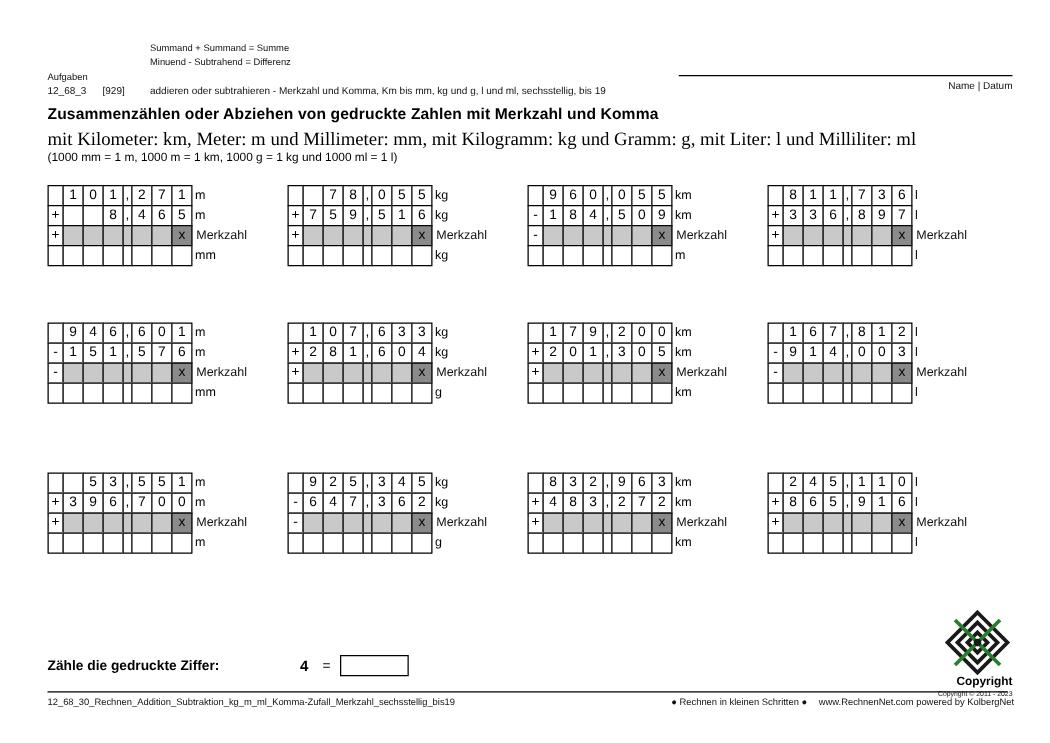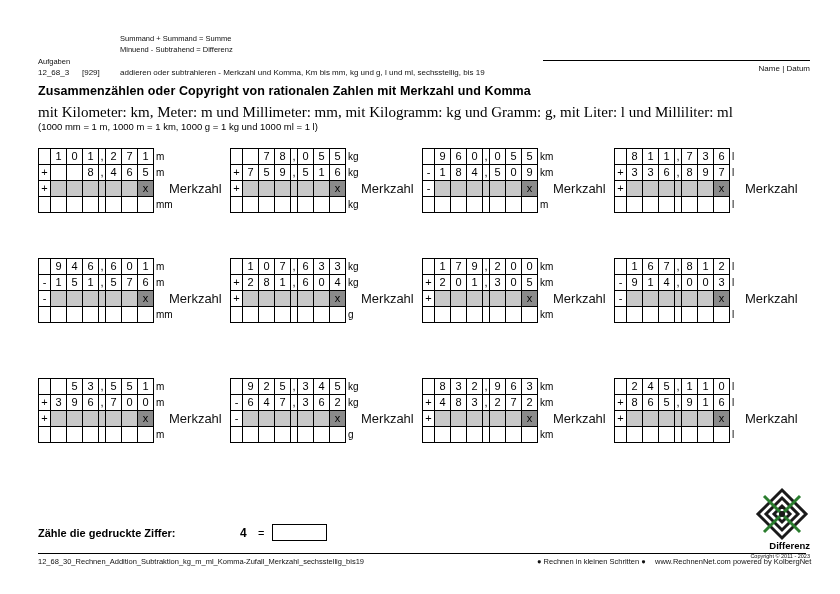--- a/index.html
+++ b/index.html
@@ -47,21 +47,21 @@
     font-size:11px;line-height:1;background:#fff;
   }
   .cell.comma{width:8px;}
   .cell.grey{background:#c9c9c9;}
   .cell.greyx{background:#8a8a8a;}
   .unit{
     margin-left:2px;font-size:10px;line-height:17px;height:17px;
     display:inline-block;white-space:nowrap;
   }
   .merk{
-    margin-left:15px;font-size:13px;line-height:17px;height:17px;color:#111;white-space:nowrap;
+    margin-left:3px;font-size:10px;line-height:17px;height:17px;color:#111;white-space:nowrap;
   }
   .resultrow{height:17px;}
   .resultrow .cell{background:#fff;}
 
   
   .zaehle{position:absolute;left:38px;top:527px;font-size:11px;font-weight:bold;}
   .zaehle-num{position:absolute;left:240px;top:526px;font-size:12px;font-weight:bold;}
   .zaehle-eq{position:absolute;left:258px;top:527px;font-size:11px;}
   .zaehle-box{position:absolute;left:272px;top:524px;width:55px;height:17px;border:1px solid #000;box-sizing:border-box;background:#fff;}
 
@@ -87,21 +87,21 @@
 
   <div class="hdr-aufgaben">Aufgaben</div>
 
   <div class="hdr-code-line">
     <span class="c1">12_68_3</span><span class="c2">[929]</span><span>addieren oder subtrahieren - Merkzahl und Komma, Km bis mm, kg und g, l und ml, sechsstellig, bis 19</span>
   </div>
 
   <div class="name-rule"></div>
   <div class="name-label">Name | Datum</div>
 
-  <div class="title">Zusammenzählen oder Copyright von rationalen Zahlen mit Merkzahl und Komma</div>
+  <div class="title">Zusammenzählen oder Abziehen von gedruckte Zahlen mit Merkzahl und Komma</div>
   <div class="sub1">mit Kilometer: km, Meter: m und Millimeter: mm, mit Kilogramm: kg und Gramm: g, mit Liter: l und Milliliter: ml</div>
   <div class="sub2">(1000 mm = 1 m, 1000 m = 1 km, 1000 g = 1 kg und 1000 ml = 1 l)</div>
 
   <div id="problems-layer">
       <div class="block" style="left: 38px; top: 148px;">
         <div class="row">
           <div class="op"></div>
           <div class="cell">1</div>
           <div class="cell">0</div>
           <div class="cell">1</div>
@@ -668,21 +668,21 @@
       </g>
       <g stroke="#2a7d2e" stroke-width="3" fill="none">
         <path d="M10 10 L28 28"></path>
         <path d="M46 10 L28 28"></path>
         <path d="M10 46 L28 28"></path>
         <path d="M46 46 L28 28"></path>
       </g>
       <circle cx="28" cy="28" r="3" fill="#1a1a1a"></circle>
     </svg>
   </div>
-  <div class="logo-name">Differenz</div>
+  <div class="logo-name">Copyright</div>
   <div class="logo-copy">Copyright © 2011 - 2023</div>
 
   <div class="foot-rule"></div>
   <div class="foot-left">12_68_30_Rechnen_Addition_Subtraktion_kg_m_ml_Komma-Zufall_Merkzahl_sechsstellig_bis19</div>
   <div class="foot-mid">● Rechnen in kleinen Schritten ●</div>
   <div class="foot-right">www.RechnenNet.com powered by KolbergNet</div>
 
 </div>
 
 </body></html>

